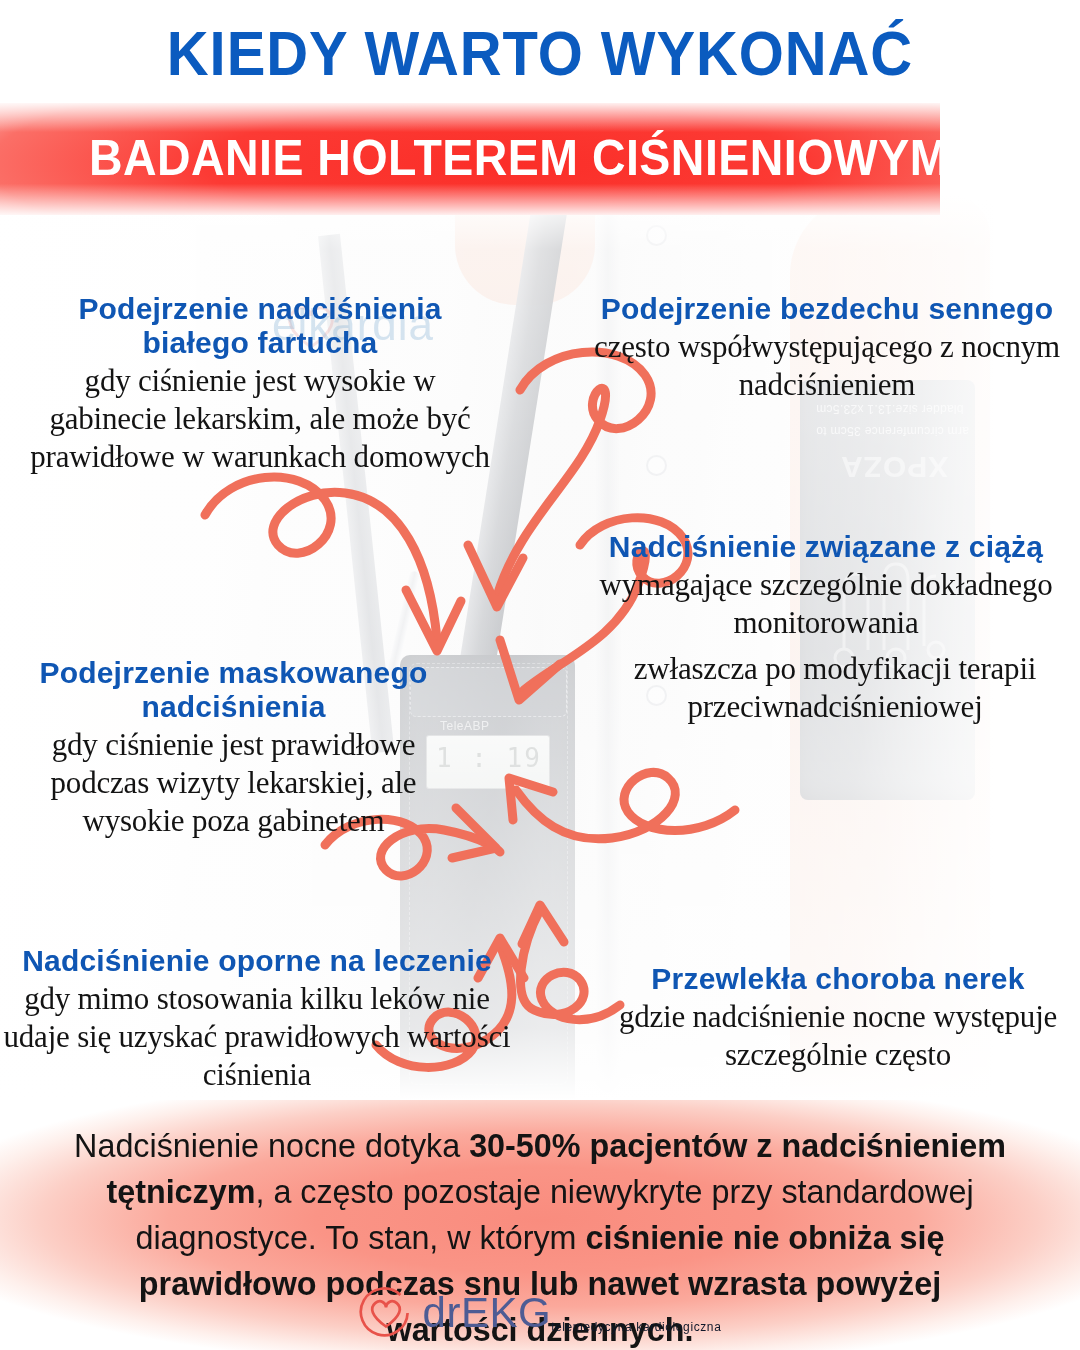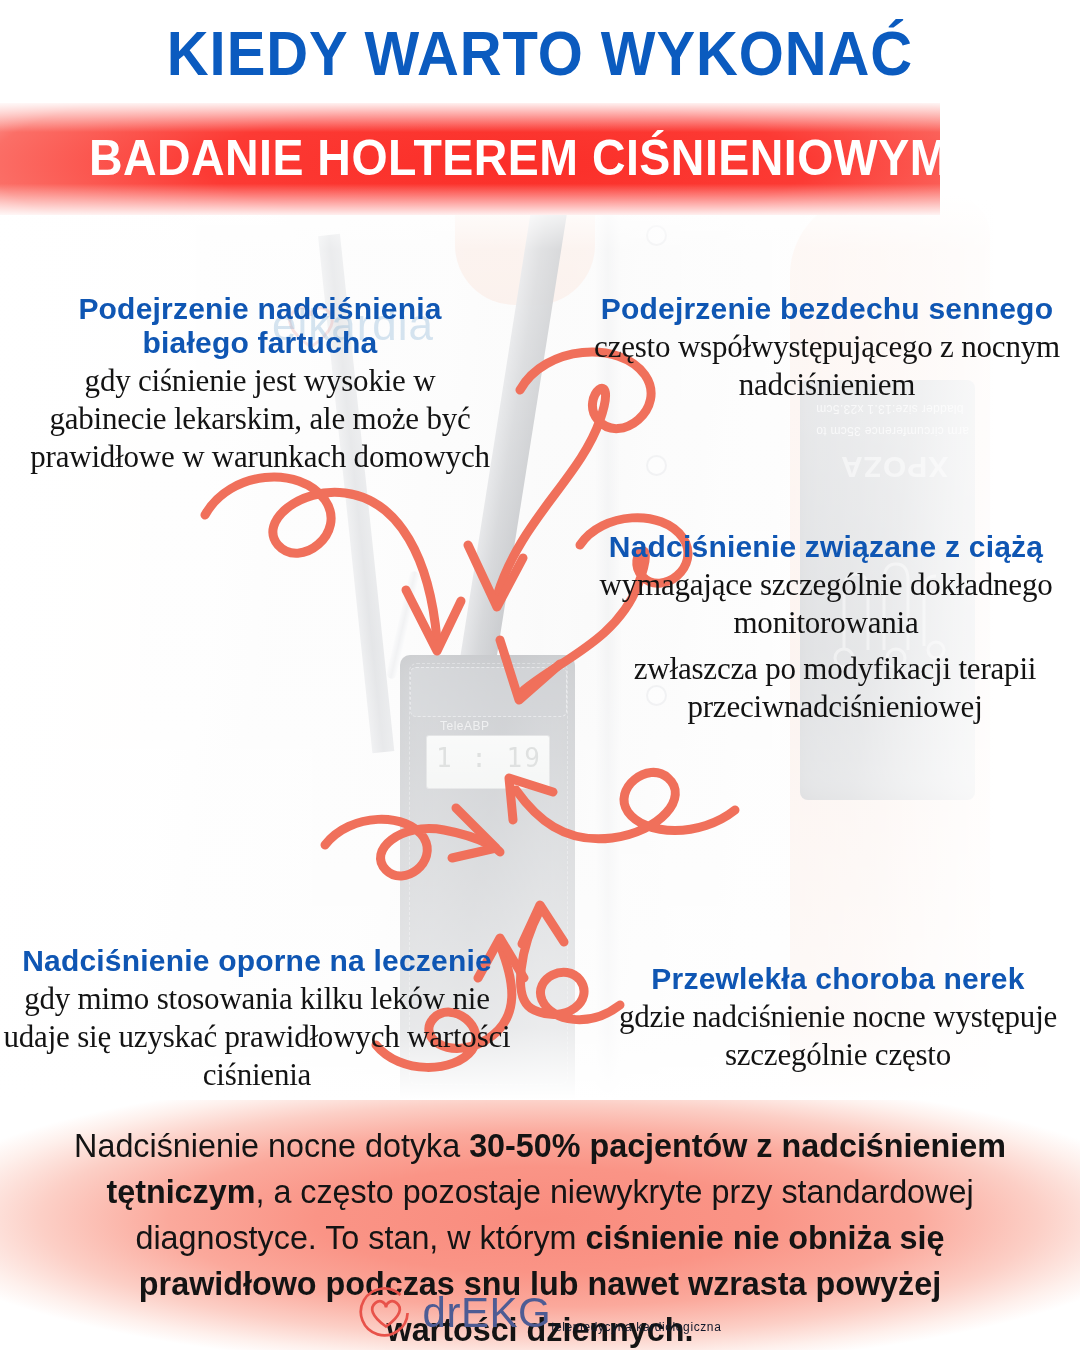--- a/index.html
+++ b/index.html
@@ -410,20 +410,24 @@
   <div class="block b-pregnancy">
     <div class="btitle">Nadciśnienie związane z ciążą</div>
     <div class="bbody">wymagające szczególnie dokładnego monitorowania</div>
   </div>
 
   <div class="block b-apnea">
     <div class="btitle">Podejrzenie bezdechu sennego</div>
     <div class="bbody">często współwystępującego z nocnym nadciśnieniem</div>
   </div>
 
+  <div class="block b-masked">
+    <div class="btitle">Podejrzenie maskowanego nadciśnienia</div>
+    <div class="bbody">gdy ciśnienie jest prawidłowe podczas wizyty lekarskiej, ale wysokie poza gabinetem</div>
+  </div>
 
   <div class="block b-treatment">
     <div class="bbody">zwłaszcza po modyfikacji terapii przeciwnadciśnieniowej</div>
   </div>
 
   <div class="block b-resistant">
     <div class="btitle">Nadciśnienie oporne na leczenie</div>
     <div class="bbody">gdy mimo stosowania kilku leków nie udaje się uzyskać prawidłowych wartości ciśnienia</div>
   </div>
 

